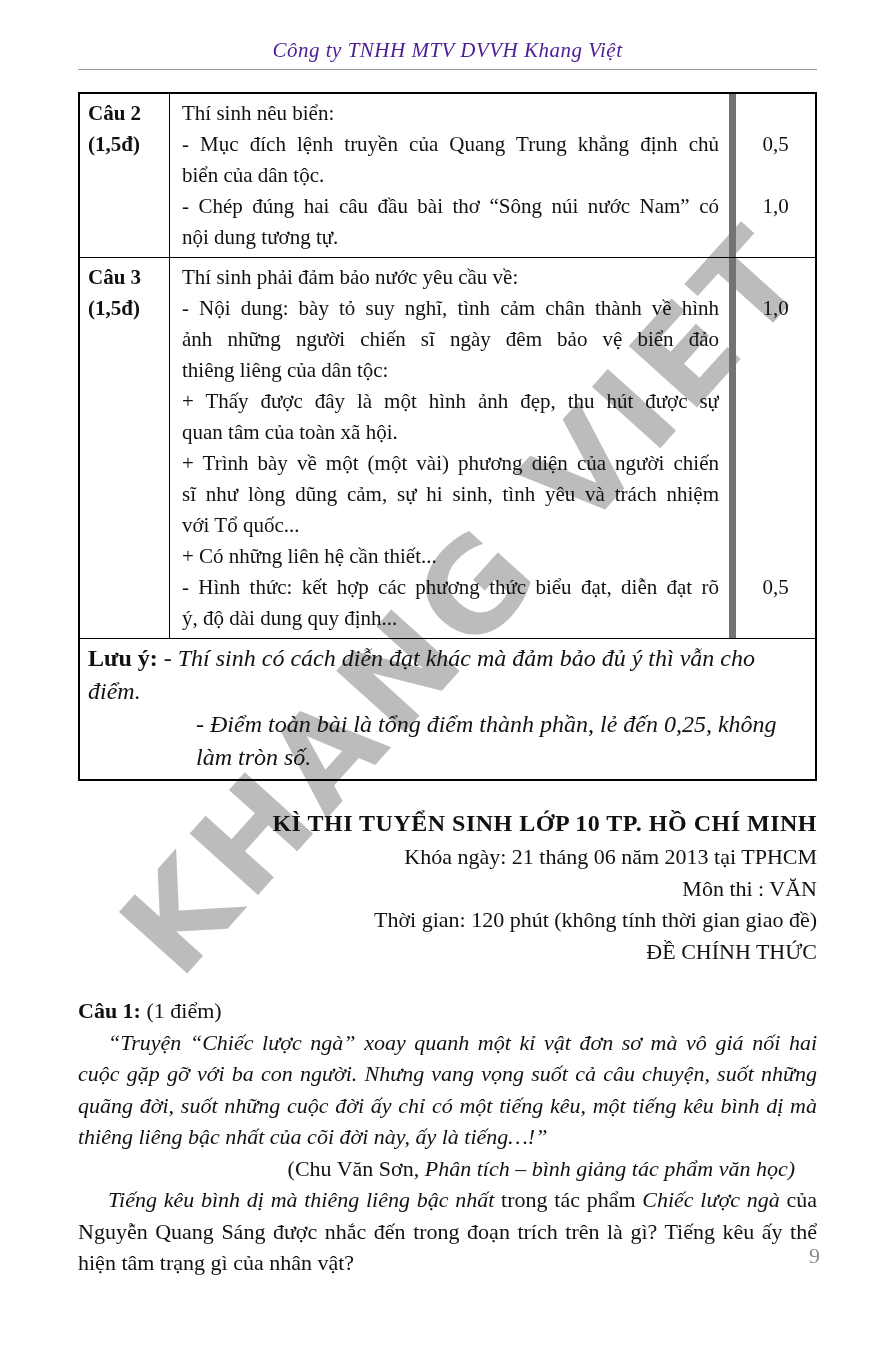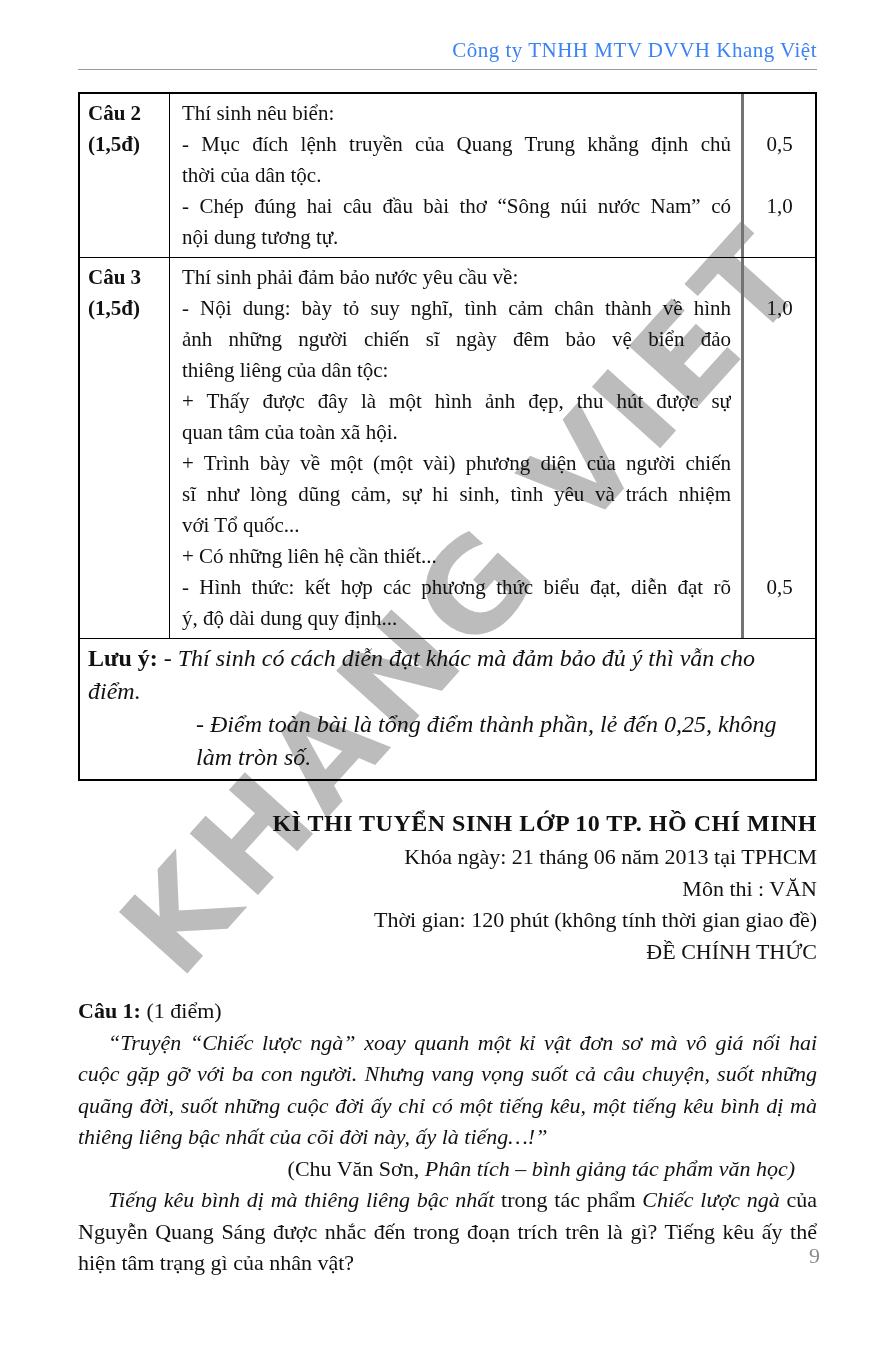--- a/index.html
+++ b/index.html
@@ -19,36 +19,36 @@
     font-family: "DejaVu Sans", sans-serif;
     font-weight: bold; font-size: 126px; letter-spacing: 8px;
     color: #bcbcbc; white-space: nowrap;
     z-index: 0; user-select: none;
   }
 
   .content { position: relative; z-index: 1; padding: 0 78px; }
 
   
   .doc-header { padding-top: 38px; text-align: right; }
-  .company { color: #3b82f6; font-size: 21px; letter-spacing: 0.5px; }
+  .company { font-style: italic; color: #4c1d95; font-size: 21px; letter-spacing: 0.5px; text-align: center; }
   .header-rule { border: none; border-top: 1.5px solid #9a9a9a; margin-top: 6px; }
 
   
   .answer-table {
     margin-top: 22px;
     border: 2px solid #000;
     font-size: 21px; line-height: 31px;
   }
   .t-row { display: flex; border-bottom: 1px solid #000; }
   .t-label { width: 90px; border-right: 1px solid #000; padding: 4px 4px 4px 8px; font-weight: bold; }
   .t-label div { line-height: 31px; }
   .t-content { flex: 1; padding: 4px 10px 4px 12px; }
   .t-line { line-height: 31px; overflow: hidden; }
   .t-line.just { text-align: justify; text-align-last: justify; }
-  .t-score { width: 74px; border-left: 3px solid #737373; padding: 4px 0; text-align: center; }
+  .t-score { width: 86px; border-left: 7px solid #737373; padding: 4px 0; text-align: center; }
   .t-score-line { line-height: 31px; min-height: 31px; }
   .t-note { padding: 3px 10px 5px 8px; font-size: 24px; }
   .t-note-line { line-height: 33px; }
   .t-note-label { font-weight: bold; font-style: normal; }
   .t-note .it-text { font-style: italic; }
   .t-note-line2 { padding-left: 108px; }
 
   
   .exam-header { margin-top: 24px; text-align: right; }
   .exam-title { font-size: 24px; font-weight: bold; line-height: 36px; letter-spacing: 0.5px; }
@@ -87,21 +87,21 @@
     <section class="answer-table">
       <div>
           <div class="t-row">
             <div class="t-label">
               <div>Câu 2</div>
               <div>(1,5đ)</div>
             </div>
             <div class="t-content">
               <div class="t-line">Thí sinh nêu biển:</div>
               <div class="t-line just">- Mục đích lệnh truyền của Quang Trung khẳng định chủ</div>
-              <div class="t-line">thời của dân tộc.</div>
+              <div class="t-line">biển của dân tộc.</div>
               <div class="t-line just">- Chép đúng hai câu đầu bài thơ “Sông núi nước Nam” có</div>
               <div class="t-line">nội dung tương tự.</div>
             </div>
             <div class="t-score">
               <div class="t-score-line"></div>
               <div class="t-score-line">0,5</div>
               <div class="t-score-line"></div>
               <div class="t-score-line">1,0</div>
               <div class="t-score-line"></div>
             </div>

